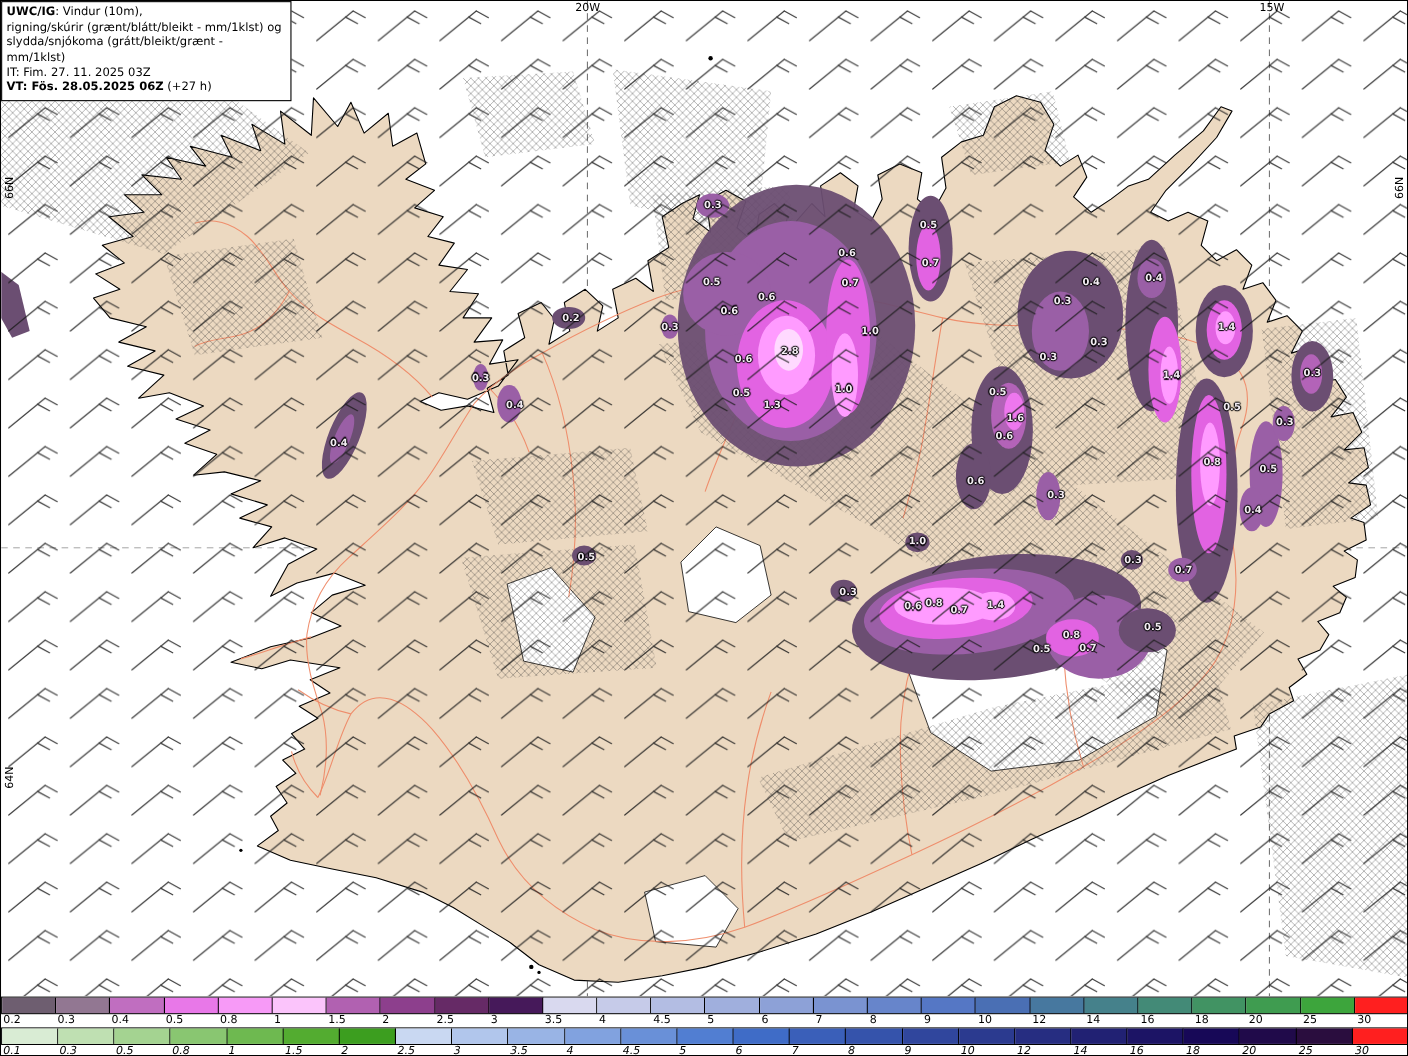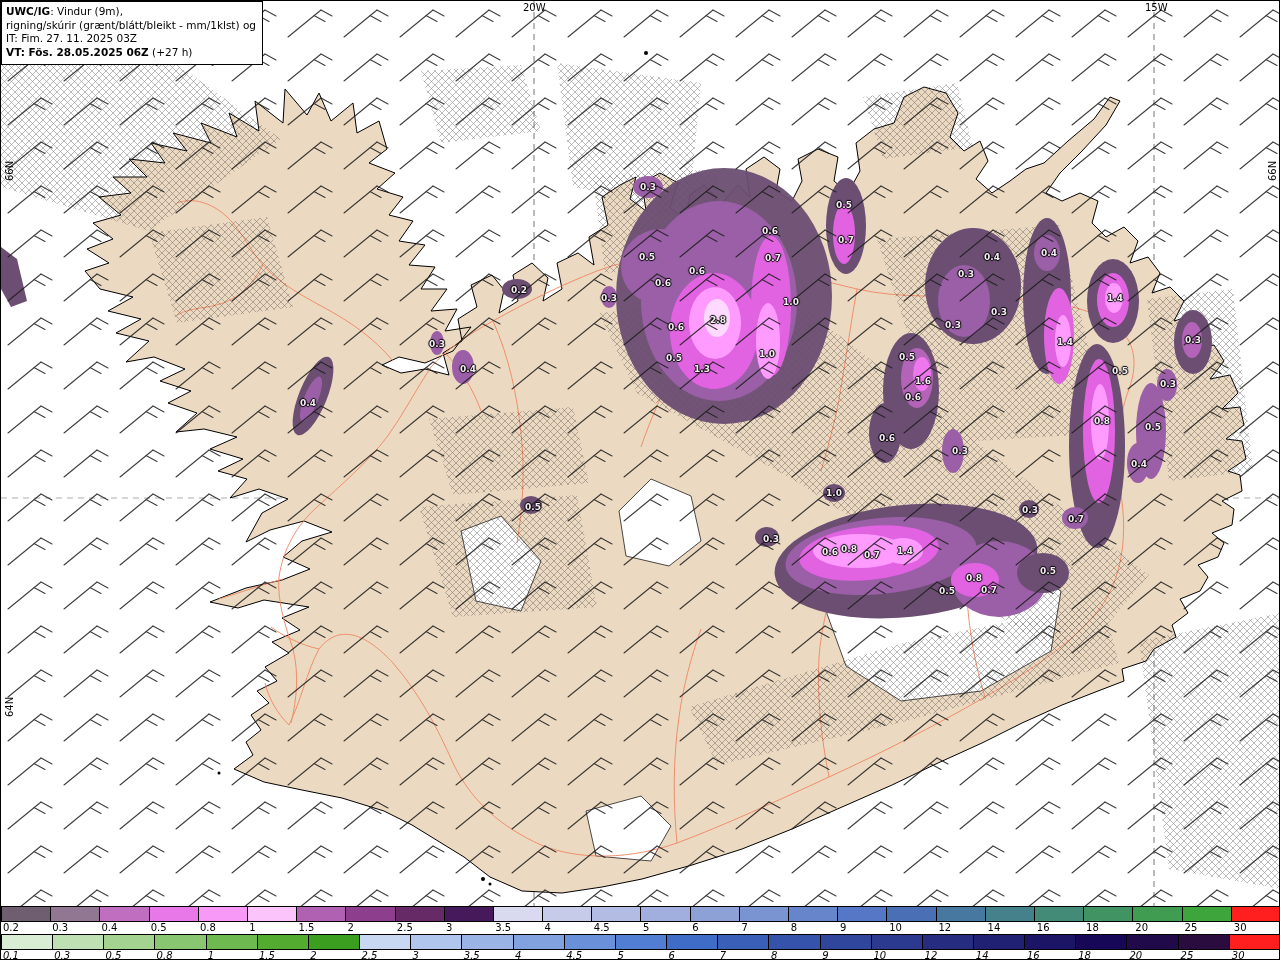--- a/index.html
+++ b/index.html
@@ -238,22 +238,23 @@
 
     <span class="meridian-label" style="left:522px">20W</span>
     <span class="meridian-label" style="left:1144px">15W</span>
 
     <span class="parallel-label" style="left:3px;top:180px">66N</span>
     <span class="parallel-label" style="left:3px;top:716px">64N</span>
     <span class="parallel-label" style="left:1266px;top:180px">66N</span>
   </div>
 
   <div class="titlebox">
-    <div><span class="b">UWC/IG</span><span>: Vindur (9m),</span></div>
+    <div><span class="b">UWC/IG</span><span>: Vindur (10m),</span></div>
     <div>rigning/skúrir (grænt/blátt/bleikt - mm/1klst) og</div>
+    <div>slydda/snjókoma (grátt/bleikt/grænt - mm/1klst)</div>
     <div>IT: Fim. 27. 11. 2025 03Z</div>
     <div><span class="b">VT: Fös. 28.05.2025 06Z</span><span> (+27 h)</span></div>
   </div>
 
   <div class="colorbars">
     <div class="bar" id="bar-top">
         <div class="seg" style="background: rgb(110, 94, 112);"></div>
         <div class="seg" style="background: rgb(146, 119, 146);"></div>
         <div class="seg" style="background: rgb(192, 110, 192);"></div>
         <div class="seg" style="background: rgb(232, 120, 232);"></div>

